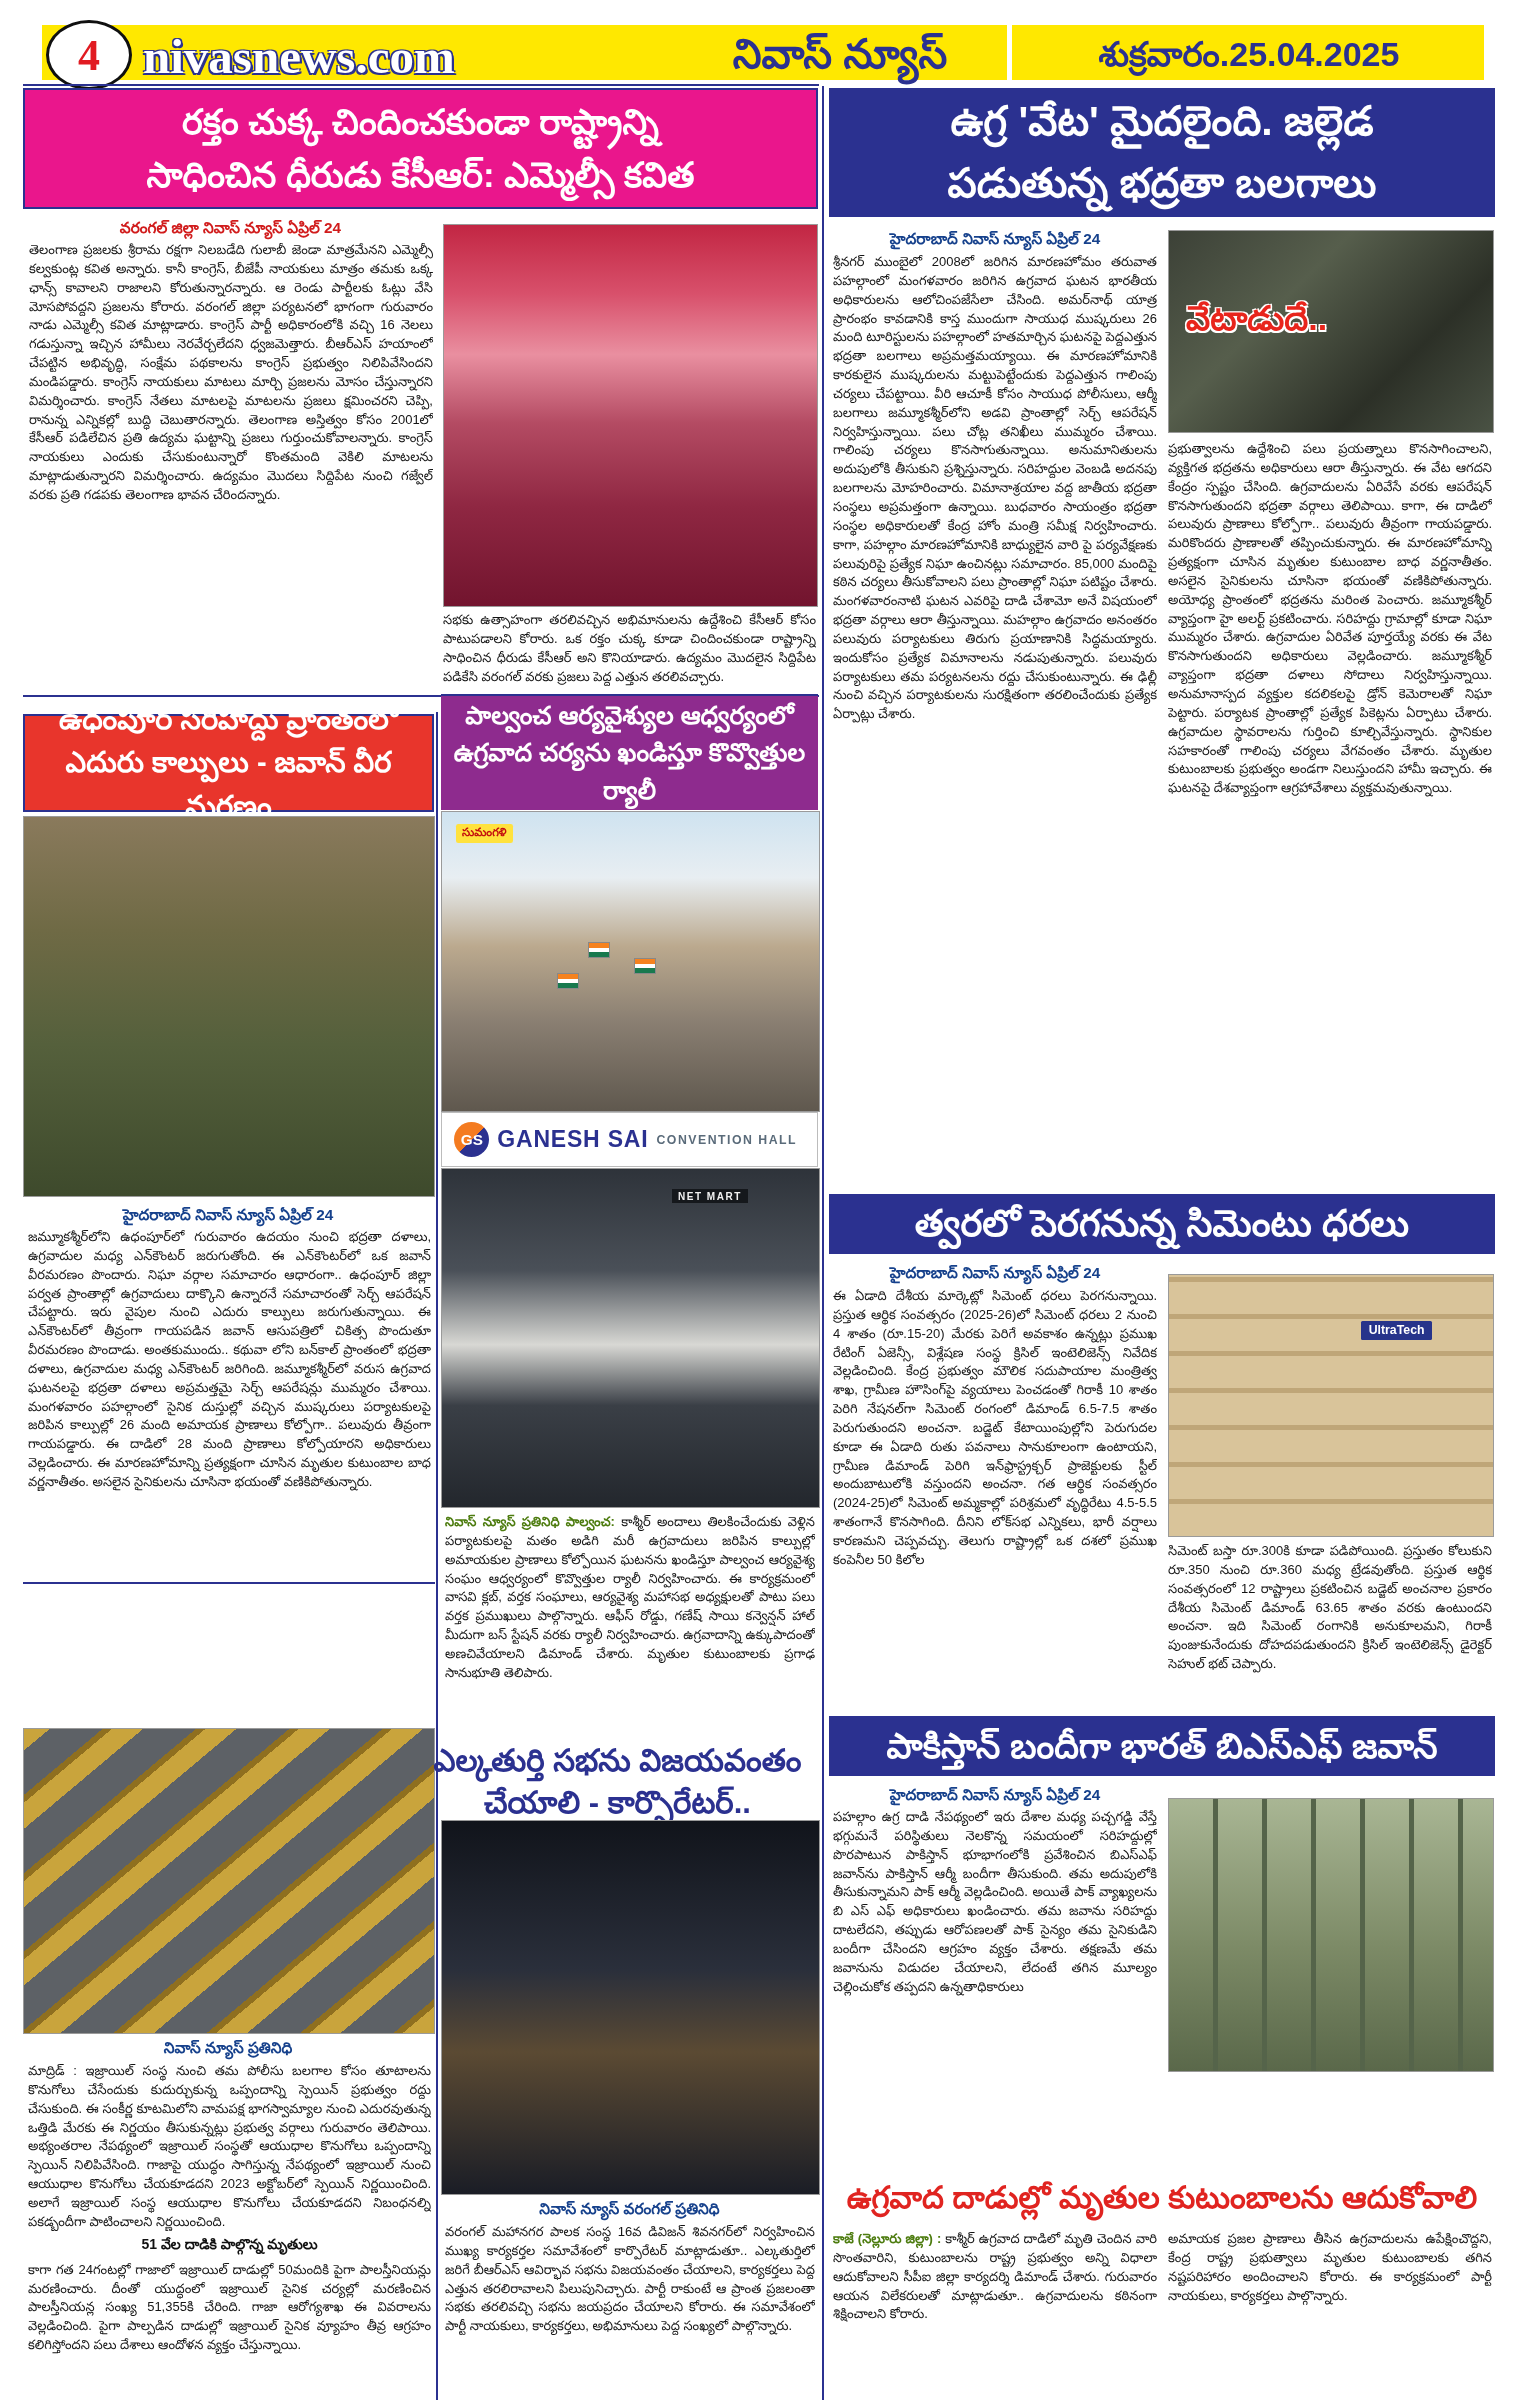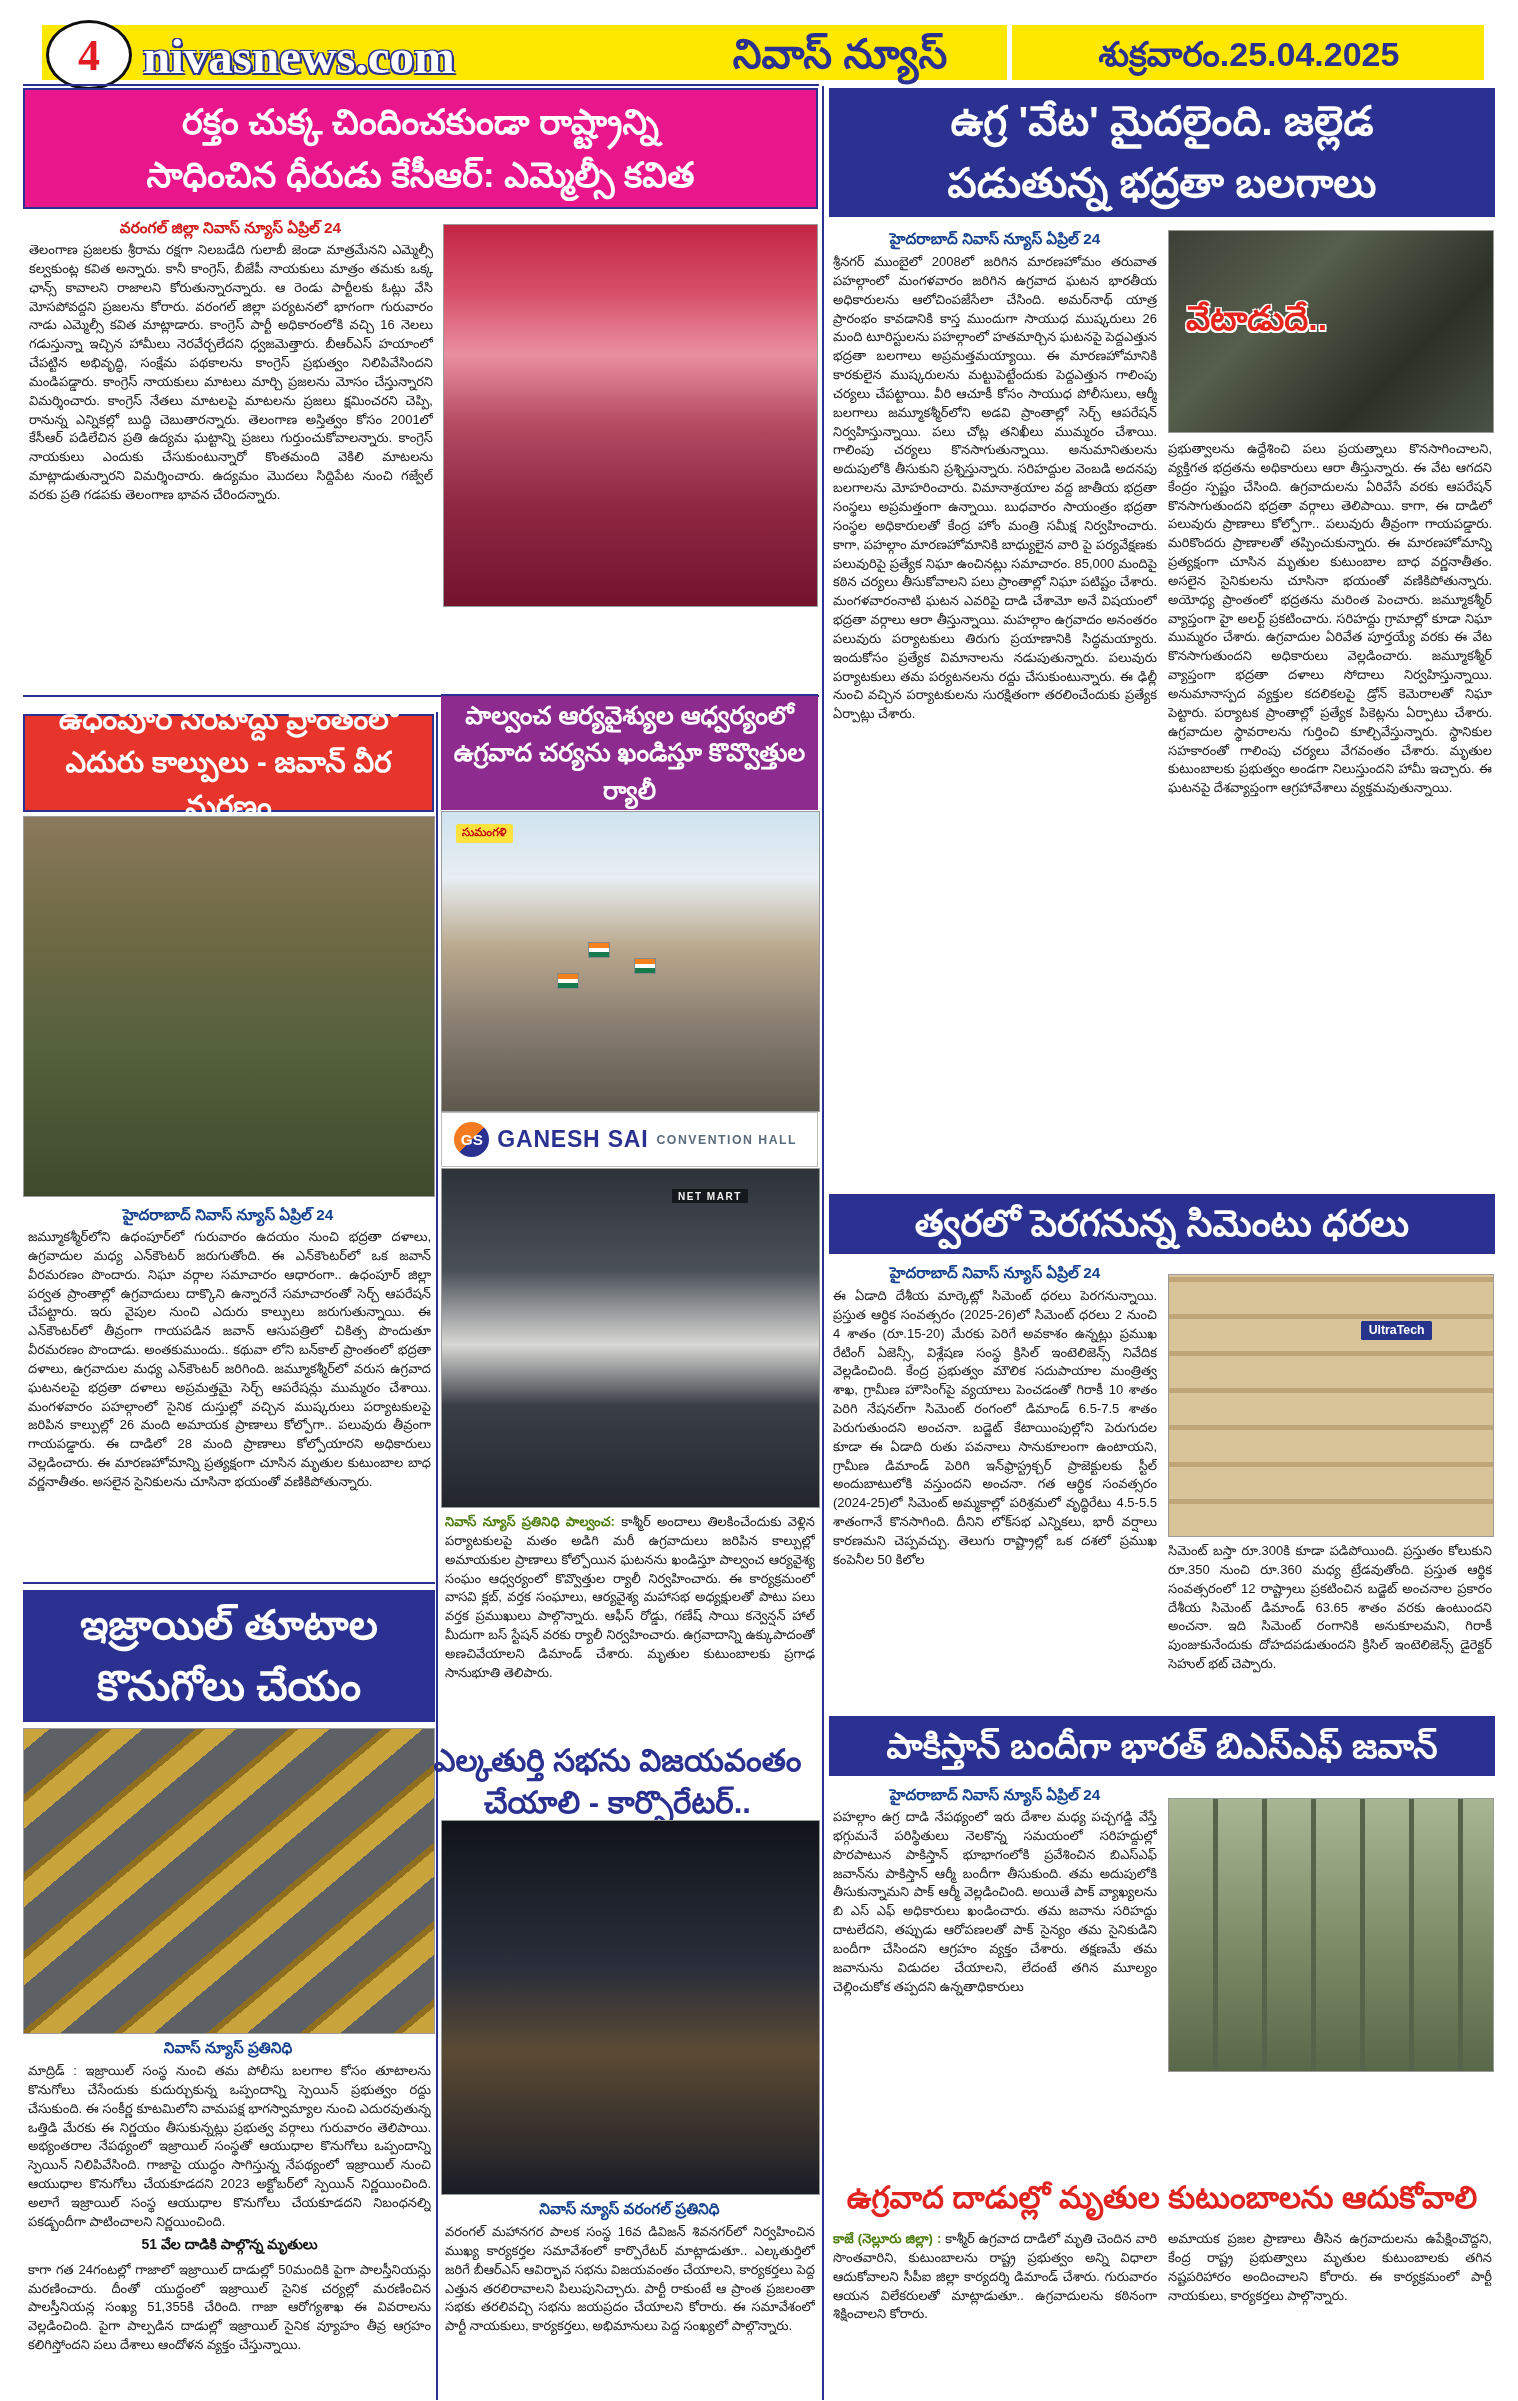--- a/index.html
+++ b/index.html
@@ -77,44 +77,41 @@
   <div class="abs rule" style="left:23px;top:695px;width:796px;height:1.5px;"></div>
   <div class="abs rule" style="left:23px;top:1582px;width:412px;height:1.5px;"></div>
 
   <div class="abs hbox hl-pink" style="left:23px;top:88px;width:791px;height:117px;font-size:35px;">
     <div>రక్తం చుక్క చిందించకుండా రాష్ట్రాన్ని</div>
     <div>సాధించిన ధీరుడు కేసీఆర్: ఎమ్మెల్సీ కవిత</div>
   </div>
   <div class="abs dl dl-red" style="left:29px;top:219px;width:403px;">వరంగల్ జిల్లా నివాస్ న్యూస్ ఏప్రిల్ 24</div>
   <div class="abs body" style="left:29px;top:241px;width:404px;height:451px;">తెలంగాణ ప్రజలకు శ్రీరామ రక్షగా నిలబడేది గులాబీ జెండా మాత్రమేనని ఎమ్మెల్సీ కల్వకుంట్ల కవిత అన్నారు. కానీ కాంగ్రెస్, బీజేపీ నాయకులు మాత్రం తమకు ఒక్క ఛాన్స్ కావాలని రాజాలని కోరుతున్నారన్నారు. ఆ రెండు పార్టీలకు ఓట్లు వేసి మోసపోవద్దని ప్రజలను కోరారు. వరంగల్ జిల్లా పర్యటనలో భాగంగా గురువారం నాడు ఎమ్మెల్సీ కవిత మాట్లాడారు. కాంగ్రెస్ పార్టీ అధికారంలోకి వచ్చి 16 నెలలు గడుస్తున్నా ఇచ్చిన హామీలు నెరవేర్చలేదని ధ్వజమెత్తారు. బీఆర్ఎస్ హయాంలో చేపట్టిన అభివృద్ధి, సంక్షేమ పథకాలను కాంగ్రెస్ ప్రభుత్వం నిలిపివేసిందని మండిపడ్డారు. కాంగ్రెస్ నాయకులు మాటలు మార్చి ప్రజలను మోసం చేస్తున్నారని విమర్శించారు. కాంగ్రెస్ నేతలు మాటలపై మాటలను ప్రజలు క్షమించరని చెప్పి, రానున్న ఎన్నికల్లో బుద్ధి చెబుతారన్నారు. తెలంగాణ అస్తిత్వం కోసం 2001లో కేసీఆర్ పడిలేచిన ప్రతి ఉద్యమ ఘట్టాన్ని ప్రజలు గుర్తుంచుకోవాలన్నారు. కాంగ్రెస్ నాయకులు ఎందుకు చేసుకుంటున్నారో కొంతమంది వెకిలి మాటలను మాట్లాడుతున్నారని విమర్శించారు. ఉద్యమం మొదలు సిద్దిపేట నుంచి గజ్వేల్ వరకు ప్రతి గడపకు తెలంగాణ భావన చేరిందన్నారు.</div>
   <div class="abs photo ph-kcr" style="left:443px;top:224px;width:373px;height:381px;"></div>
+  <div class="abs body" style="left:443px;top:611px;width:373px;height:81px;">సభకు ఉత్సాహంగా తరలివచ్చిన అభిమానులను ఉద్దేశించి కేసీఆర్ కోసం పాటుపడాలని కోరారు. ఒక రక్తం చుక్క కూడా చిందించకుండా రాష్ట్రాన్ని సాధించిన ధీరుడు కేసీఆర్ అని కొనియాడారు. ఉద్యమం మొదలైన సిద్దిపేట పడికేసి వరంగల్ వరకు ప్రజలు పెద్ద ఎత్తున తరలివచ్చారు.</div>
 
   <div class="abs hbox hl-navy" style="left:829px;top:88px;width:666px;height:129px;font-size:41px;">
     <div>ఉగ్ర 'వేట' మైదలైంది. జల్లెడ</div>
     <div>పడుతున్న భద్రతా బలగాలు</div>
   </div>
   <div class="abs dl" style="left:833px;top:230px;width:324px;">హైదరాబాద్ నివాస్ న్యూస్ ఏప్రిల్ 24</div>
   <div class="abs body" style="left:833px;top:253px;width:324px;height:930px;">శ్రీనగర్ ముంబైలో 2008లో జరిగిన మారణహోమం తరువాత పహల్గాంలో మంగళవారం జరిగిన ఉగ్రవాద ఘటన భారతీయ అధికారులను ఆలోచింపజేసేలా చేసింది. అమర్‌నాథ్ యాత్ర ప్రారంభం కావడానికి కాస్త ముందుగా సాయుధ ముష్కరులు 26 మంది టూరిస్టులను పహల్గాంలో హతమార్చిన ఘటనపై పెద్దఎత్తున భద్రతా బలగాలు అప్రమత్తమయ్యాయి. ఈ మారణహోమానికి కారకులైన ముష్కరులను మట్టుపెట్టేందుకు పెద్దఎత్తున గాలింపు చర్యలు చేపట్టాయి. వీరి ఆచూకీ కోసం సాయుధ పోలీసులు, ఆర్మీ బలగాలు జమ్మూకశ్మీర్‌లోని అడవి ప్రాంతాల్లో సెర్చ్ ఆపరేషన్ నిర్వహిస్తున్నాయి. పలు చోట్ల తనిఖీలు ముమ్మరం చేశాయి. గాలింపు చర్యలు కొనసాగుతున్నాయి. అనుమానితులను అదుపులోకి తీసుకుని ప్రశ్నిస్తున్నారు. సరిహద్దుల వెంబడి అదనపు బలగాలను మోహరించారు. విమానాశ్రయాల వద్ద జాతీయ భద్రతా సంస్థలు అప్రమత్తంగా ఉన్నాయి. బుధవారం సాయంత్రం భద్రతా సంస్థల అధికారులతో కేంద్ర హోం మంత్రి సమీక్ష నిర్వహించారు. కాగా, పహల్గాం మారణహోమానికి బాధ్యులైన వారి పై పర్యవేక్షణకు పలువురిపై ప్రత్యేక నిఘా ఉంచినట్లు సమాచారం. 85,000 మందిపై కఠిన చర్యలు తీసుకోవాలని పలు ప్రాంతాల్లో నిఘా పటిష్టం చేశారు. మంగళవారంనాటి ఘటన ఎవరిపై దాడి చేశామో అనే విషయంలో భద్రతా వర్గాలు ఆరా తీస్తున్నాయి. మహల్గాం ఉగ్రవాదం అనంతరం పలువురు పర్యాటకులు తిరుగు ప్రయాణానికి సిద్ధమయ్యారు. ఇందుకోసం ప్రత్యేక విమానాలను నడుపుతున్నారు. పలువురు పర్యాటకులు తమ పర్యటనలను రద్దు చేసుకుంటున్నారు. ఈ ఢిల్లీ నుంచి వచ్చిన పర్యాటకులను సురక్షితంగా తరలించేందుకు ప్రత్యేక ఏర్పాట్లు చేశారు.</div>
   <div class="abs photo ph-soldiers" style="left:1168px;top:230px;width:324px;height:201px;">
     <div class="veta abs" style="left:17px;top:68px;">వేటాడుదే..</div>
   </div>
   <div class="abs body" style="left:1168px;top:440px;width:324px;height:743px;">ప్రభుత్వాలను ఉద్దేశించి పలు ప్రయత్నాలు కొనసాగించాలని, వ్యక్తిగత భద్రతను అధికారులు ఆరా తీస్తున్నారు. ఈ వేట ఆగదని కేంద్రం స్పష్టం చేసింది. ఉగ్రవాదులను ఏరివేసే వరకు ఆపరేషన్ కొనసాగుతుందని భద్రతా వర్గాలు తెలిపాయి. కాగా, ఈ దాడిలో పలువురు ప్రాణాలు కోల్పోగా.. పలువురు తీవ్రంగా గాయపడ్డారు. మరికొందరు ప్రాణాలతో తప్పించుకున్నారు. ఈ మారణహోమాన్ని ప్రత్యక్షంగా చూసిన మృతుల కుటుంబాల బాధ వర్ణనాతీతం. అసలైన సైనికులను చూసినా భయంతో వణికిపోతున్నారు. అయోధ్య ప్రాంతంలో భద్రతను మరింత పెంచారు. జమ్మూకశ్మీర్ వ్యాప్తంగా హై అలర్ట్ ప్రకటించారు. సరిహద్దు గ్రామాల్లో కూడా నిఘా ముమ్మరం చేశారు. ఉగ్రవాదుల ఏరివేత పూర్తయ్యే వరకు ఈ వేట కొనసాగుతుందని అధికారులు వెల్లడించారు. జమ్మూకశ్మీర్ వ్యాప్తంగా భద్రతా దళాలు సోదాలు నిర్వహిస్తున్నాయి. అనుమానాస్పద వ్యక్తుల కదలికలపై డ్రోన్ కెమెరాలతో నిఘా పెట్టారు. పర్యాటక ప్రాంతాల్లో ప్రత్యేక పికెట్లను ఏర్పాటు చేశారు. ఉగ్రవాదుల స్థావరాలను గుర్తించి కూల్చివేస్తున్నారు. స్థానికుల సహకారంతో గాలింపు చర్యలు వేగవంతం చేశారు. మృతుల కుటుంబాలకు ప్రభుత్వం అండగా నిలుస్తుందని హామీ ఇచ్చారు. ఈ ఘటనపై దేశవ్యాప్తంగా ఆగ్రహావేశాలు వ్యక్తమవుతున్నాయి.</div>
 
   <div class="abs hbox hl-red" style="left:23px;top:714px;width:407px;height:94px;font-size:29px;">
     <div>ఉధంపూర్ సరిహద్దు ప్రాంతంలో</div>
     <div>ఎదురు కాల్పులు - జవాన్ వీర మరణం</div>
   </div>
   <div class="abs photo ph-forest" style="left:23px;top:816px;width:410px;height:379px;"></div>
   <div class="abs dl" style="left:23px;top:1206px;width:410px;">హైదరాబాద్ నివాస్ న్యూస్ ఏప్రిల్ 24</div>
   <div class="abs body" style="left:28px;top:1228px;width:403px;height:350px;">జమ్మూకశ్మీర్‌లోని ఉధంపూర్‌లో గురువారం ఉదయం నుంచి భద్రతా దళాలు, ఉగ్రవాదుల మధ్య ఎన్‌కౌంటర్ జరుగుతోంది. ఈ ఎన్‌కౌంటర్‌లో ఒక జవాన్ వీరమరణం పొందారు. నిఘా వర్గాల సమాచారం ఆధారంగా.. ఉధంపూర్ జిల్లా పర్వత ప్రాంతాల్లో ఉగ్రవాదులు దాక్కొని ఉన్నారనే సమాచారంతో సెర్చ్ ఆపరేషన్ చేపట్టారు. ఇరు వైపుల నుంచి ఎదురు కాల్పులు జరుగుతున్నాయి. ఈ ఎన్‌కౌంటర్‌లో తీవ్రంగా గాయపడిన జవాన్ ఆసుపత్రిలో చికిత్స పొందుతూ వీరమరణం పొందాడు. అంతకుముందు.. కథువా లోని బన్‌కాల్ ప్రాంతంలో భద్రతా దళాలు, ఉగ్రవాదుల మధ్య ఎన్‌కౌంటర్ జరిగింది. జమ్మూకశ్మీర్‌లో వరుస ఉగ్రవాద ఘటనలపై భద్రతా దళాలు అప్రమత్తమై సెర్చ్ ఆపరేషన్లు ముమ్మరం చేశాయి. మంగళవారం పహల్గాంలో సైనిక దుస్తుల్లో వచ్చిన ముష్కరులు పర్యాటకులపై జరిపిన కాల్పుల్లో 26 మంది అమాయక ప్రాణాలు కోల్పోగా.. పలువురు తీవ్రంగా గాయపడ్డారు. ఈ దాడిలో 28 మంది ప్రాణాలు కోల్పోయారని అధికారులు వెల్లడించారు. ఈ మారణహోమాన్ని ప్రత్యక్షంగా చూసిన మృతుల కుటుంబాల బాధ వర్ణనాతీతం. అసలైన సైనికులను చూసినా భయంతో వణికిపోతున్నారు.</div>
 
-  <div class="abs hbox hl-navy" style="left:23px;top:1590px;width:412px;height:132px;font-size:41px;">
-    <div>ఇజ్రాయిల్ తూటాల</div>
-    <div>కొనుగోలు చేయం</div>
-  </div>
   <div class="abs photo ph-bullets" style="left:23px;top:1728px;width:410px;height:304px;"></div>
   <div class="abs cap" style="left:23px;top:2039px;width:410px;">నివాస్ న్యూస్ ప్రతినిధి</div>
   <div class="abs" style="left:28px;top:2062px;width:403px;height:335px;overflow:hidden;">
     <div class="body">మాద్రిడ్ : ఇజ్రాయిల్ సంస్థ నుంచి తమ పోలీసు బలగాల కోసం తూటాలను కొనుగోలు చేసేందుకు కుదుర్చుకున్న ఒప్పందాన్ని స్పెయిన్ ప్రభుత్వం రద్దు చేసుకుంది. ఈ సంకీర్ణ కూటమిలోని వామపక్ష భాగస్వామ్యాల నుంచి ఎదురవుతున్న ఒత్తిడి మేరకు ఈ నిర్ణయం తీసుకున్నట్లు ప్రభుత్వ వర్గాలు గురువారం తెలిపాయి. అభ్యంతరాల నేపథ్యంలో ఇజ్రాయిల్ సంస్థతో ఆయుధాల కొనుగోలు ఒప్పందాన్ని స్పెయిన్ నిలిపివేసింది. గాజాపై యుద్ధం సాగిస్తున్న నేపథ్యంలో ఇజ్రాయిల్ నుంచి ఆయుధాల కొనుగోలు చేయకూడదని 2023 అక్టోబర్‌లో స్పెయిన్ నిర్ణయించింది. అలాగే ఇజ్రాయిల్ సంస్థ ఆయుధాల కొనుగోలు చేయకూడదని నిబంధనల్ని పకడ్బందీగా పాటించాలని నిర్ణయించింది.</div>
     <div class="subhead">51 వేల దాడికి పాల్గొన్న మృతులు</div>
     <div class="body">కాగా గత 24గంటల్లో గాజాలో ఇజ్రాయిల్ దాడుల్లో 50మందికి పైగా పాలస్తీనియన్లు మరణించారు. దీంతో యుద్ధంలో ఇజ్రాయిల్ సైనిక చర్యల్లో మరణించిన పాలస్తీనియన్ల సంఖ్య 51,355కి చేరింది. గాజా ఆరోగ్యశాఖ ఈ వివరాలను వెల్లడించింది. పైగా పాల్పడిన దాడుల్లో ఇజ్రాయిల్ సైనిక వ్యూహం తీవ్ర ఆగ్రహం కలిగిస్తోందని పలు దేశాలు ఆందోళన వ్యక్తం చేస్తున్నాయి.</div>
   </div>
 
   <div class="abs hbox hl-purple" style="left:441px;top:694px;width:377px;height:114px;font-size:25px;">
     <div>పాల్వంచ ఆర్యవైశ్యుల ఆధ్వర్యంలో</div>

